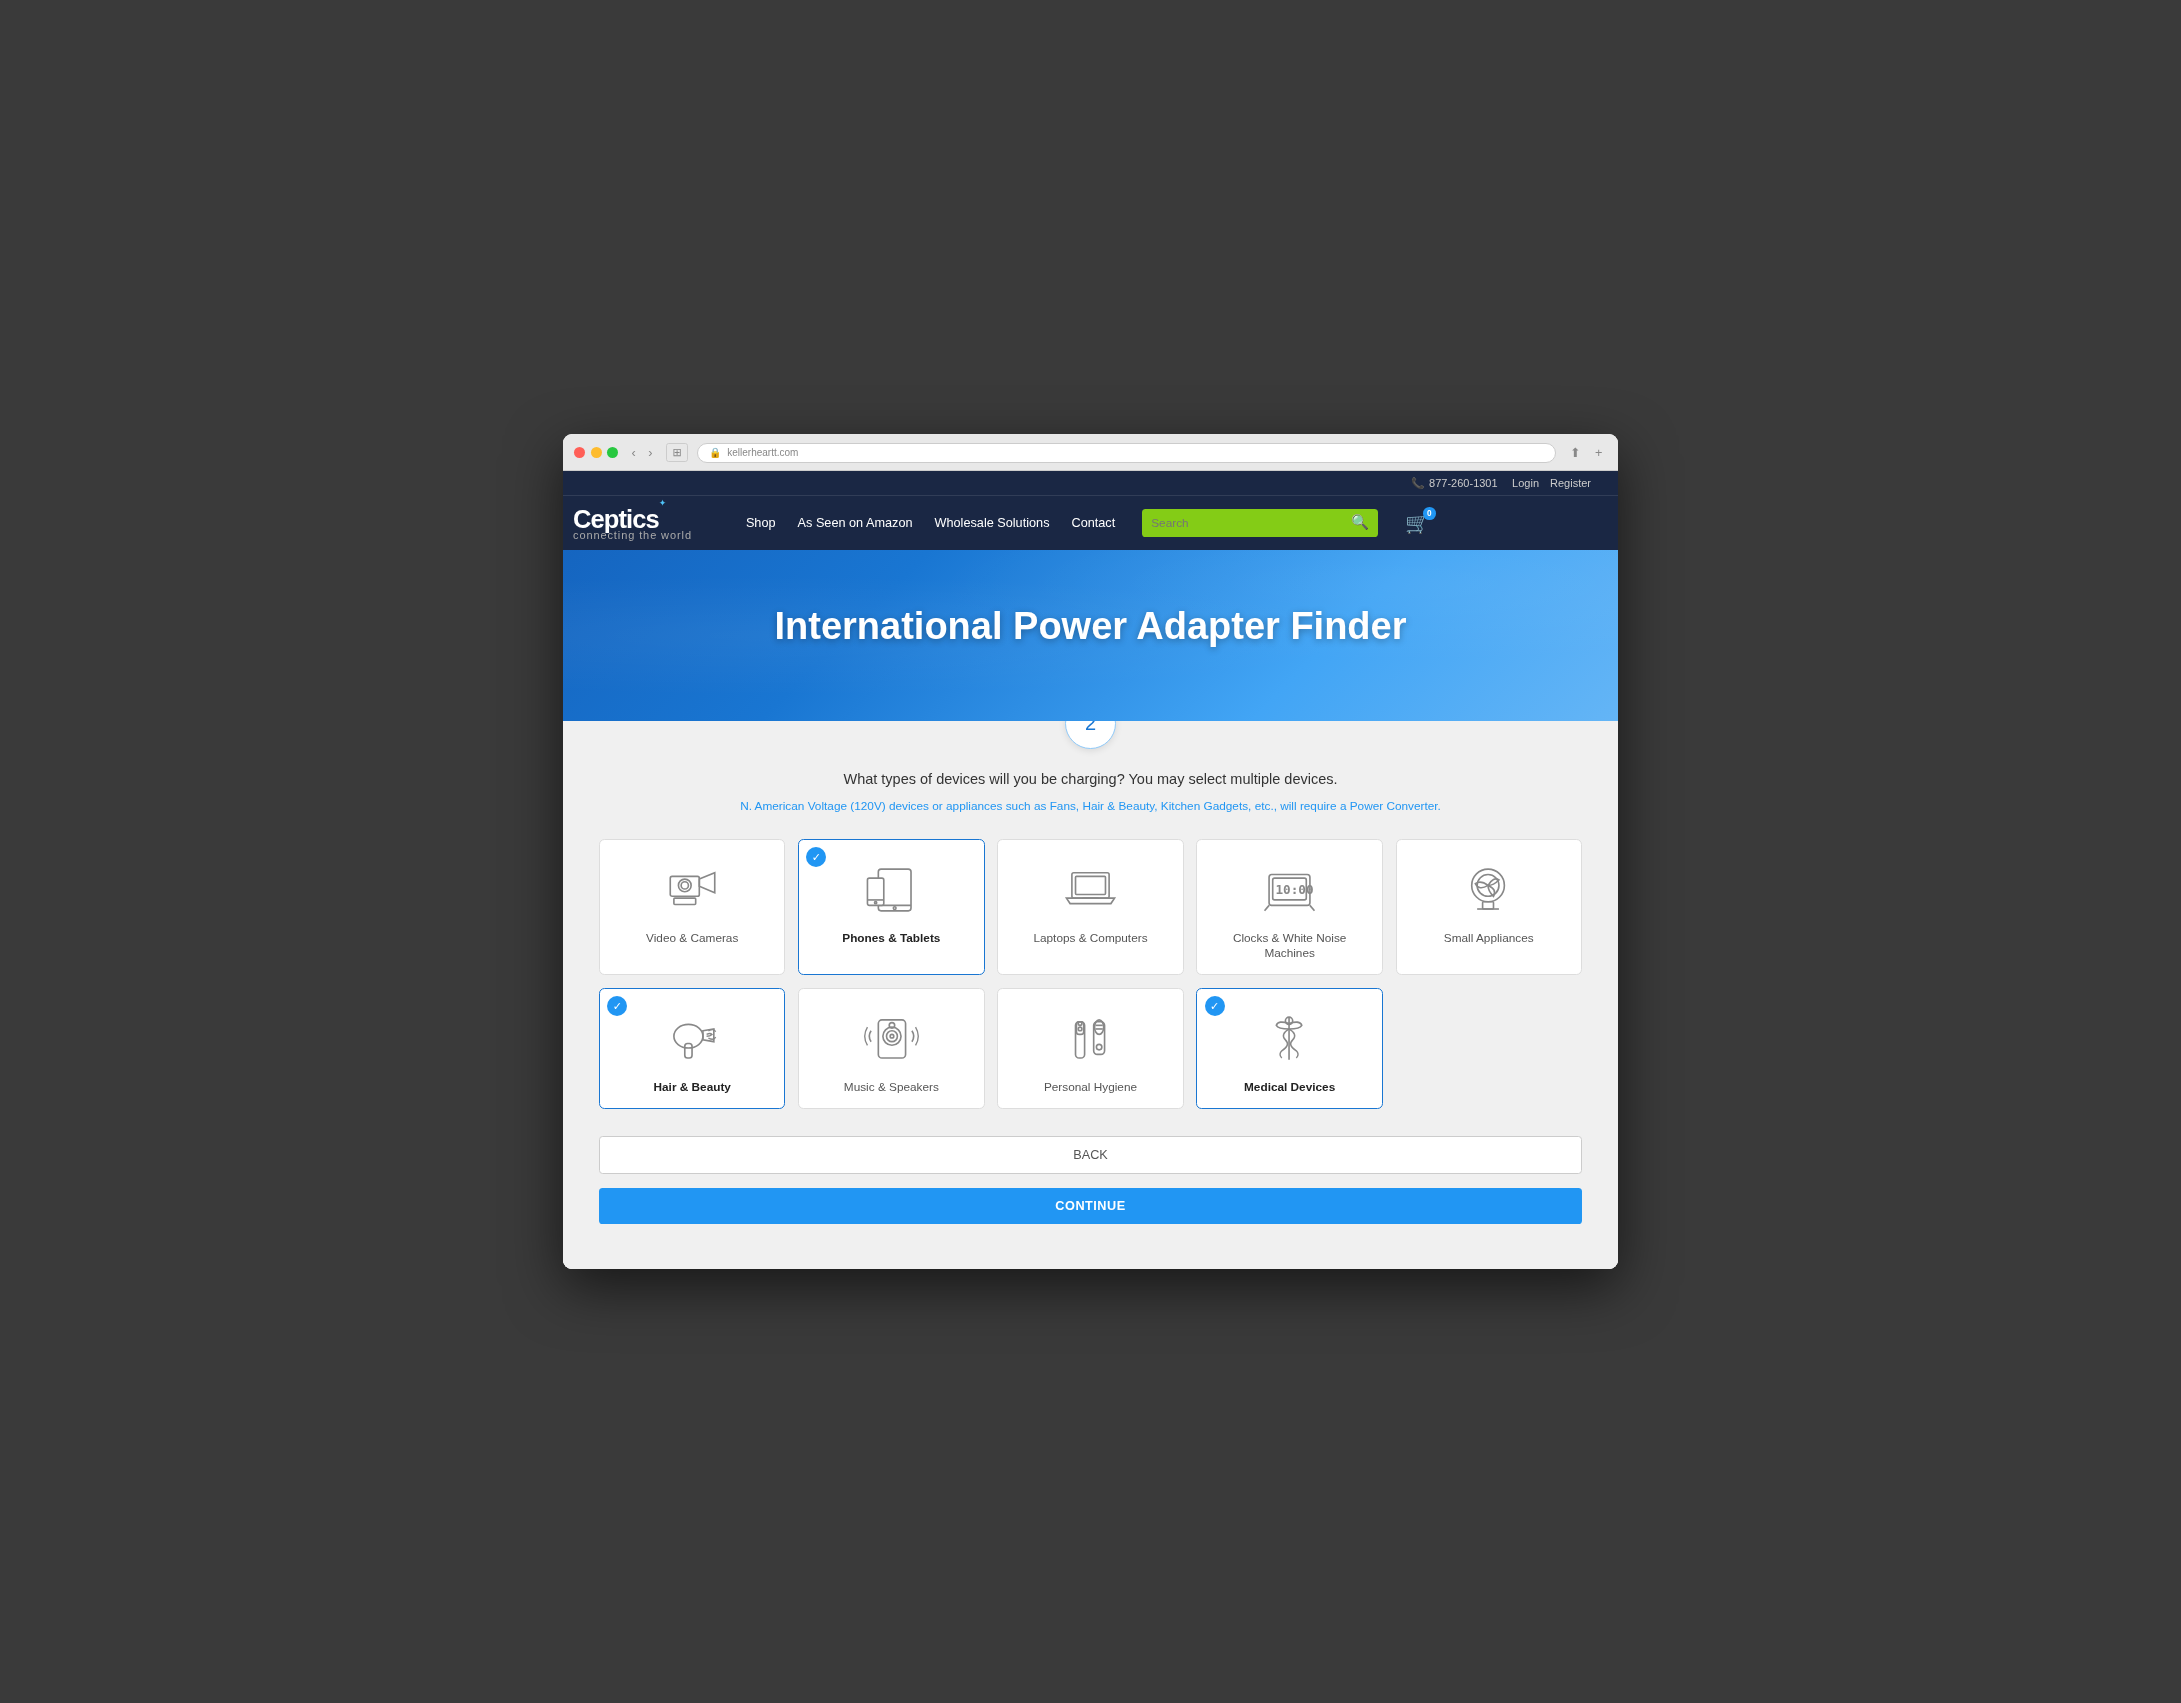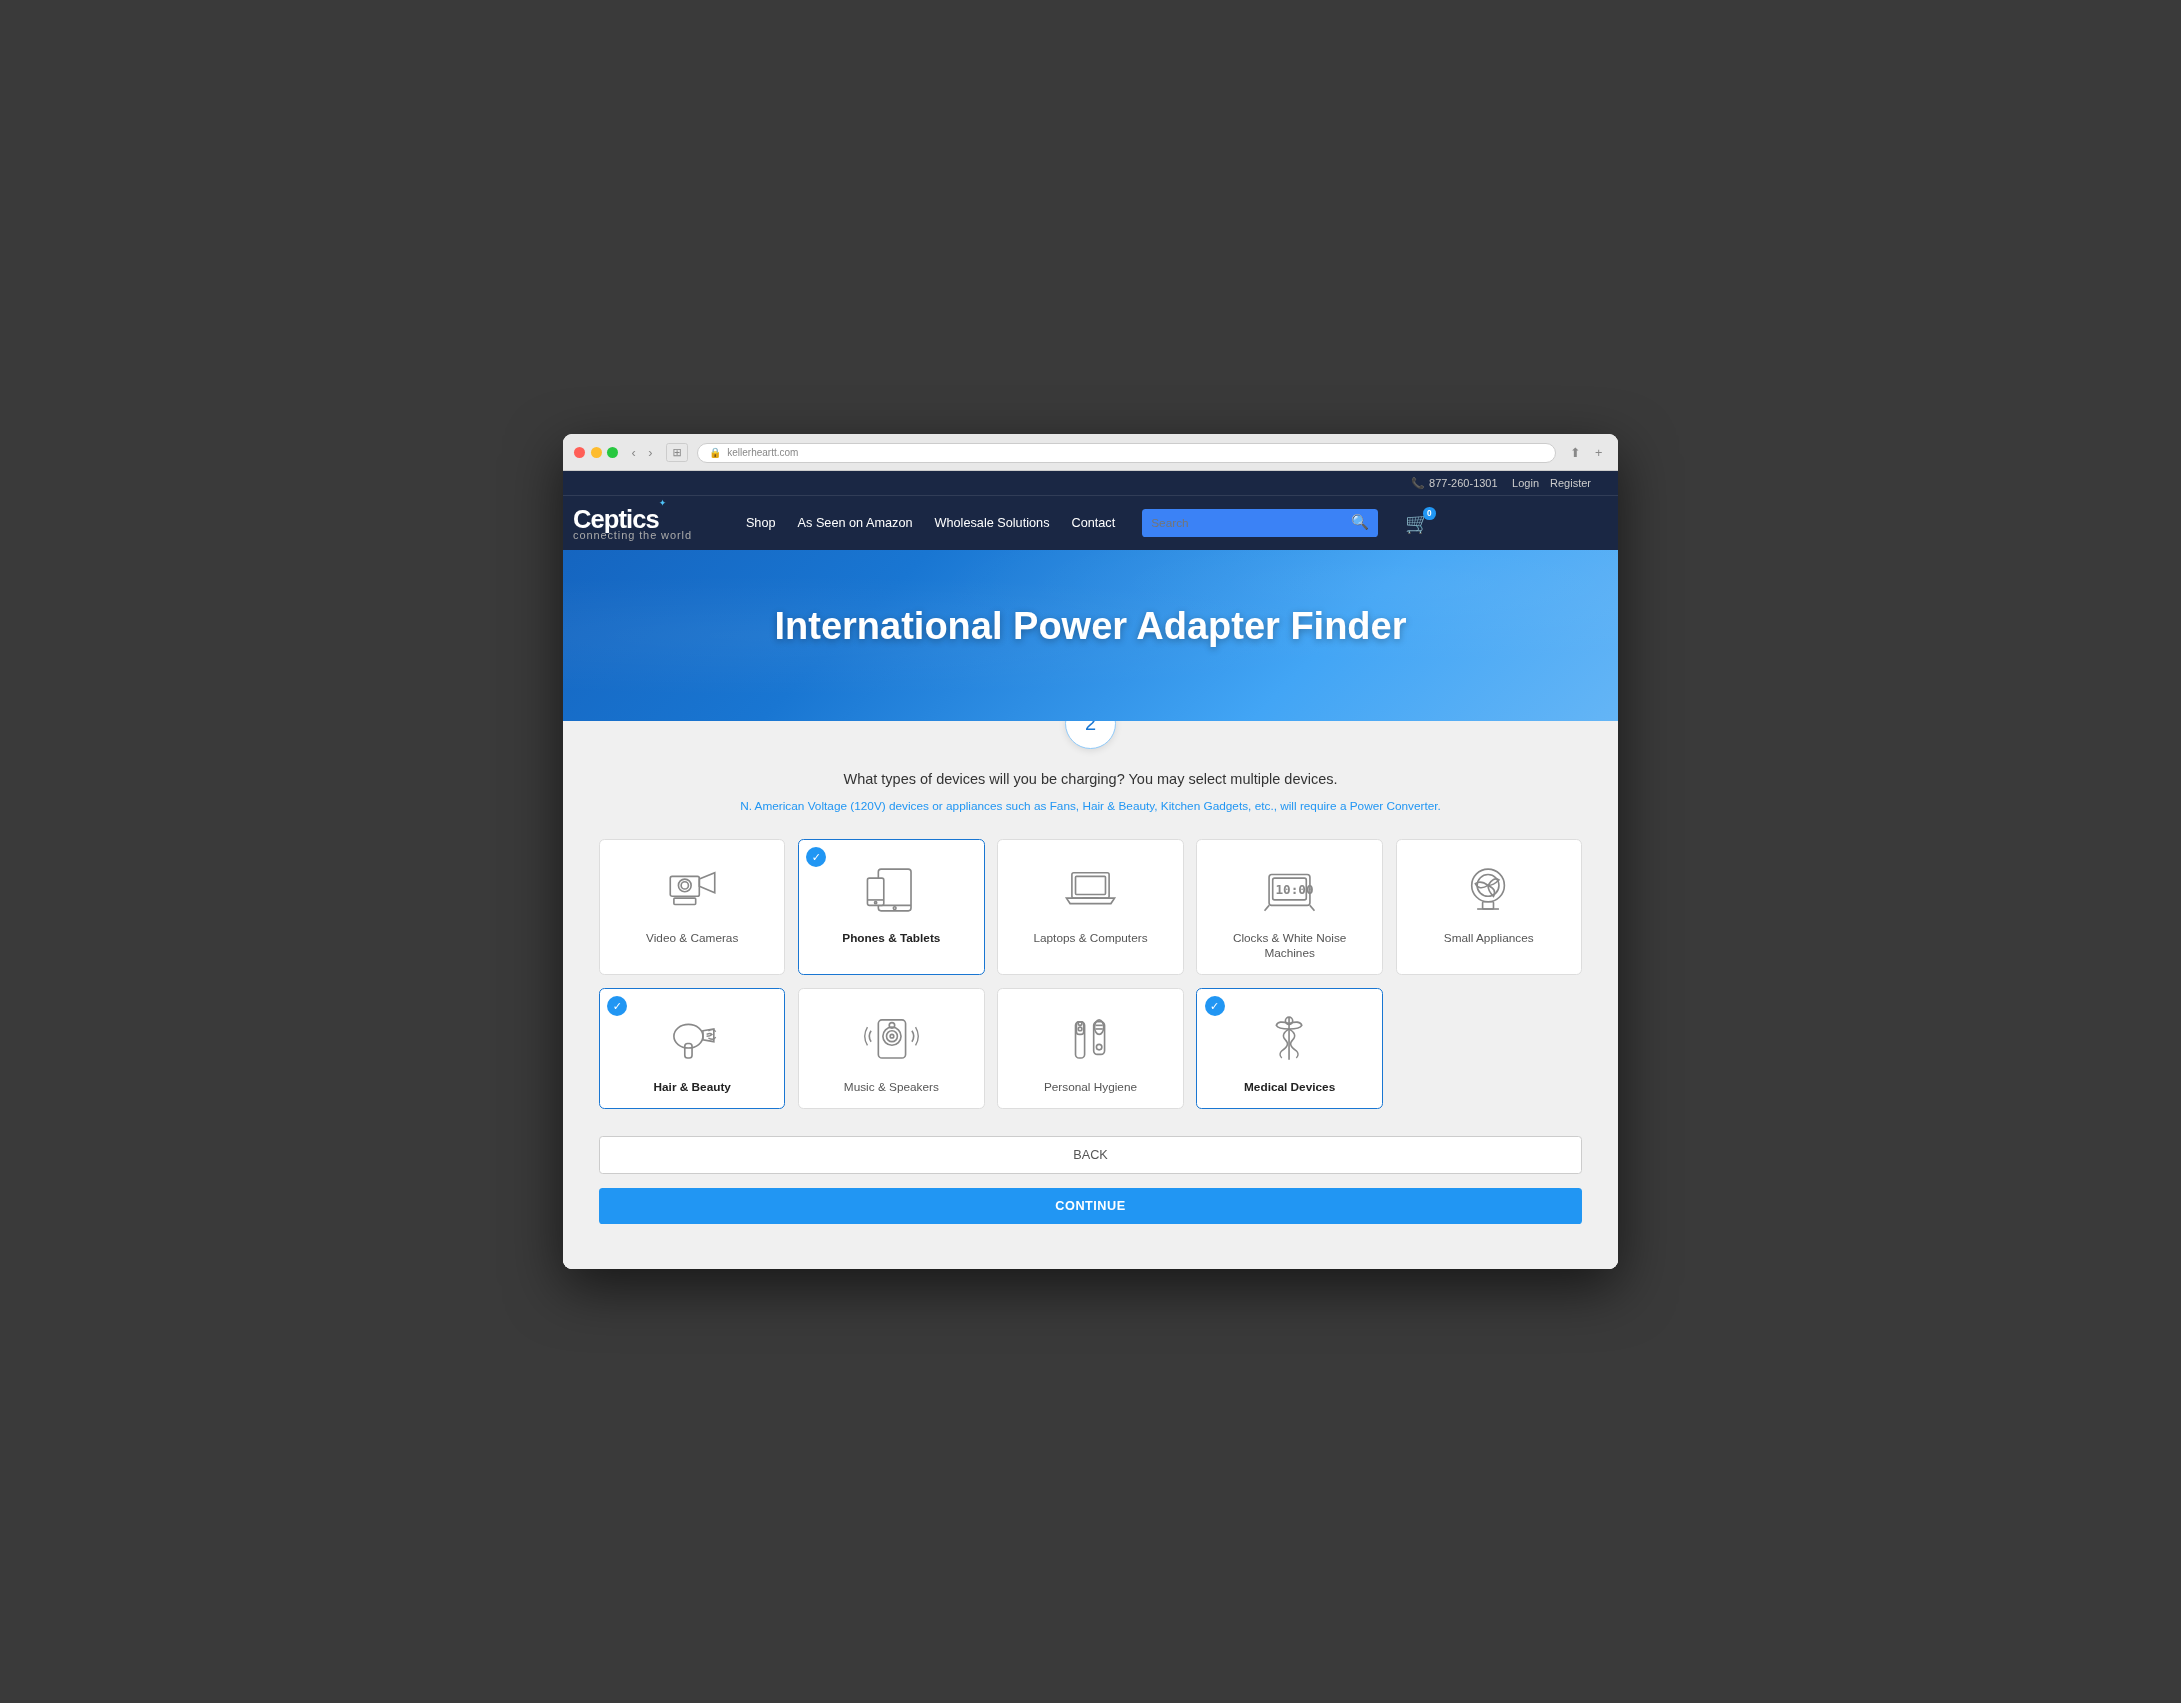--- a/index.html
+++ b/index.html
@@ -122,21 +122,21 @@
     .nav-links { display: flex; align-items: center; gap: 22px; margin-left: 27px; }
     .nav-link {
       color: #fff;
       text-decoration: none;
       font-size: 12.7px;
       cursor: pointer;
     }
     .search-bar {
       display: flex;
       align-items: center;
-      background: #3b82f6;
+      background: #84cc16;
       border-radius: 3.6px;
       padding: 5.5px 9px;
       gap: 7.3px;
       flex: 1;
       max-width: 236px;
     }
     .search-input {
       border: none;
       outline: none;
       font-size: 11.8px;

